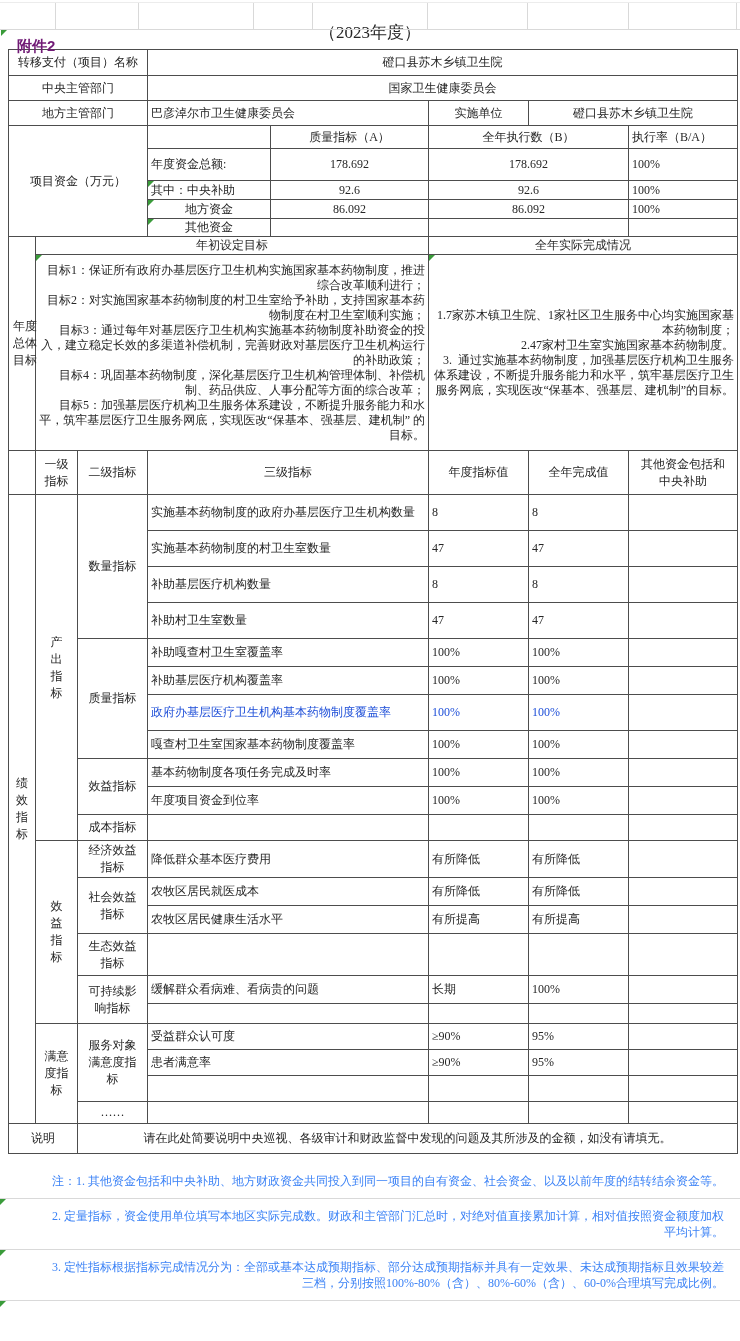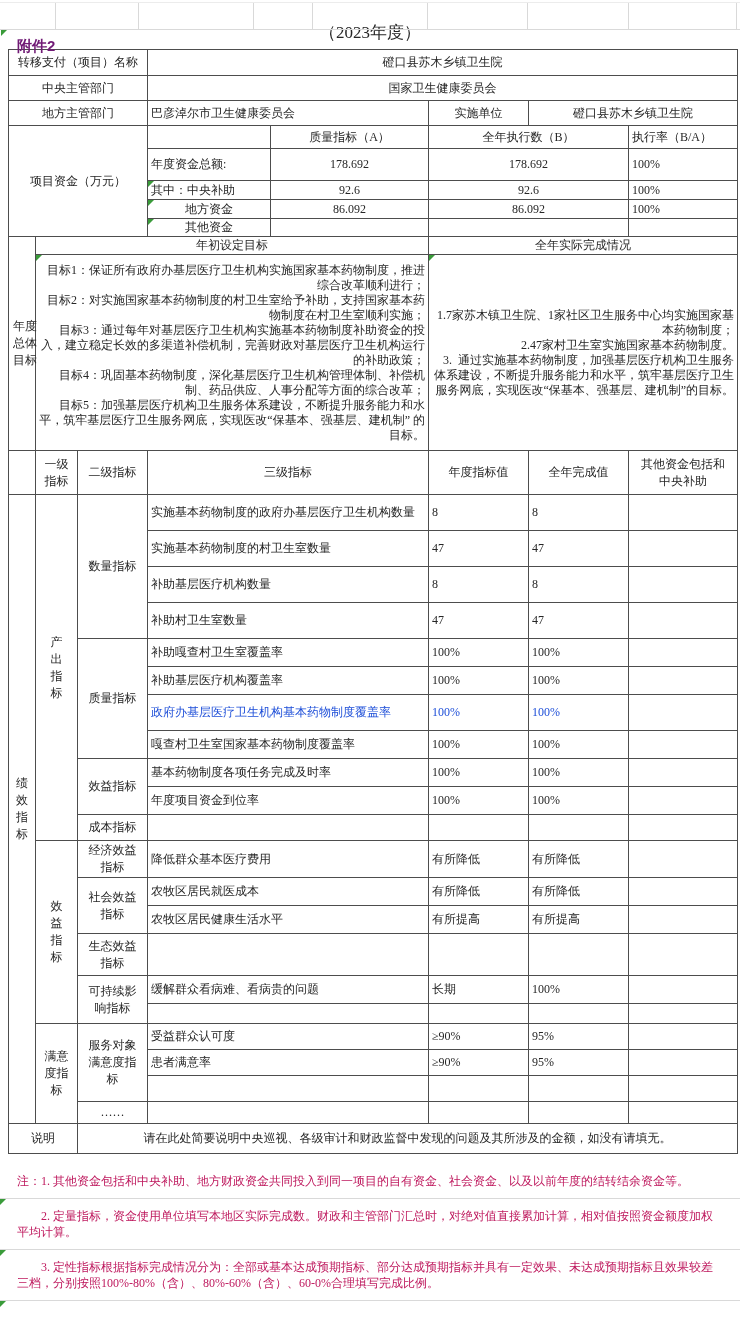--- a/index.html
+++ b/index.html
@@ -21,21 +21,21 @@
   td.l{text-align:left;}
   td.pre{white-space:pre-wrap;text-align:right;vertical-align:middle;line-height:16px;padding:3px 6px;margin-left:40px;}
   .vwrap{margin:0 auto;word-break:break-all;text-align:center;line-height:17px;}
   .w14{width:14px;}
   .w26{width:26px;}
   .w50{width:50px;}
   .w88{width:88px;}
   td.red, td.red span{color:#1d4ed8;}
   .notes{margin-top:10px;}
   .note{position:relative;padding:9px 16px 9px 17px;font-size:12px;line-height:16px;
-        white-space:pre-wrap;word-break:break-all;color:#be185d;}
+        white-space:pre-wrap;word-break:break-all;color:#3b82f6;text-align:right;}
   .note + .note{border-top:1px solid #d9d9d9;}
   .marker-host{position:relative;}
 </style>
 </head>
 <body>
 
 <div class="sheet">
 
   <div class="topgrid">
     <i style="left:55px"></i>

